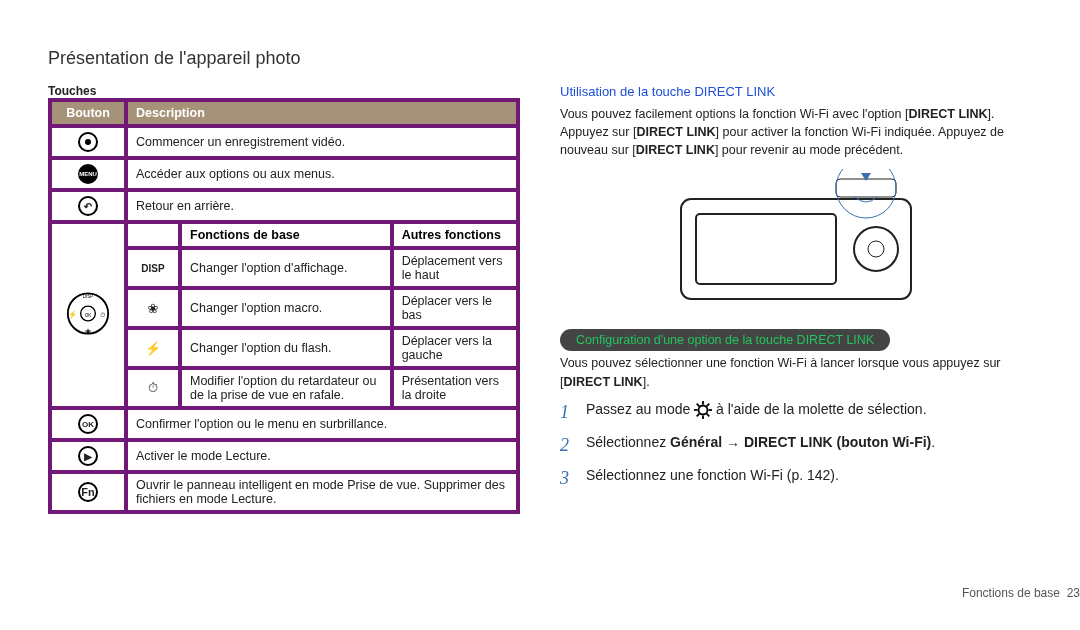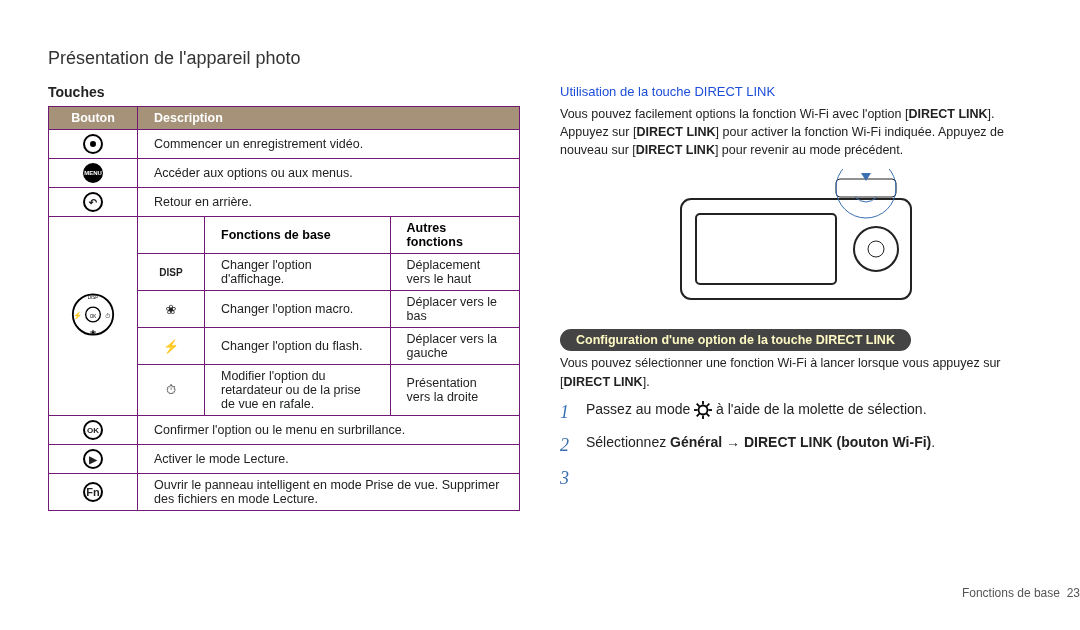--- a/index.html
+++ b/index.html
@@ -1,35 +1,35 @@
 <!DOCTYPE html>
 <html><head>
 <meta charset="utf-8">
 <style>
   html,body{margin:0;padding:0;background:#fff;font-family:"Segoe UI",Arial,sans-serif;color:#222;font-size:13px}
   .page{width:1080px;height:630px;position:relative;overflow:hidden}
   .breadcrumb{position:absolute;top:48px;left:48px;font-size:18px;color:#333;font-weight:400}
   .cols{display:flex;gap:40px;position:absolute;top:84px;left:48px;right:48px}
   .col{flex:1;min-width:0}
-  h4.sec{font-size:14px;margin:0 0 6px 0;font-weight:700}
+  h4.sec{font-size:12px;margin:0 0 0 0;font-weight:700}
   table{border-collapse:collapse;width:100%;font-size:12.5px}
-  th,td{border:1px solid #701a75;padding:4px 16px;text-align:left;vertical-align:middle}
+  th,td{border:4px solid #701a75;padding:4px 8px;text-align:left;vertical-align:middle}
   th{background:#a59278;color:#fff;font-weight:600}
   th.sub{background:#fff;color:#000;font-weight:700}
   .btncol{width:56px;text-align:center}
   
   .ico{display:inline-flex;align-items:center;justify-content:center;border:2px solid #000;border-radius:50%;width:20px;height:20px;font-size:10px;font-weight:700;box-sizing:border-box}
   .ico.solid{background:#000;color:#fff}
   .ico .dot{width:6px;height:6px;border-radius:50%;background:#000}
   .ico.menu{color:#fff;font-size:6px}
   .pad-svg{width:44px;height:auto}
   .smicon{font-size:13px}
   h3.blue{color:#1d4ed8;font-size:13px;margin:0 0 6px 0;font-weight:400}
   .para{font-size:12.5px;line-height:1.45}
-  .pill{background:#444;color:#fef9c3;border-radius:14px;padding:4px 16px;display:inline-block;font-weight:700;font-size:12.5px;margin-top:10px}
+  .pill{background:#444;color:#22c55e;border-radius:14px;padding:4px 16px;display:inline-block;font-weight:400;font-size:12.5px;margin-top:10px}
   ol.steps{list-style:none;padding:0;margin:8px 0 0 0;font-size:14px}
   ol.steps li{display:flex;gap:10px;align-items:flex-start;margin:6px 0;line-height:1.5}
   ol.steps .num{color:#3a6fb0;font-size:18px;width:16px;font-style:italic;font-family:Georgia,serif}
   .cam{width:270px;height:140px;margin:10px auto}
   .gear-ico{display:inline-flex;align-items:center;justify-content:center;width:18px;height:18px;vertical-align:middle}
   .ftr{position:absolute;bottom:30px;left:0;right:0;text-align:right;font-size:12px;color:#555}
 </style>
 </head>
 <body>
 
@@ -160,20 +160,21 @@
           </span>
         </li>
         <li>
           <span class="num">2</span>
           <span>
             <span>Sélectionnez </span><b><span>Général → DIRECT LINK (bouton Wi-Fi)</span></b><span>.</span>
           </span>
         </li>
         <li>
           <span class="num">3</span>
+          <span>Sélectionnez une fonction Wi-Fi (p. 142).</span>
         </li>
       </ol>
     </div>
   </div>
 
   <div class="ftr">
     <span>Fonctions de base</span>&nbsp;&nbsp;<span>23</span>
   </div>
 </div>
 

